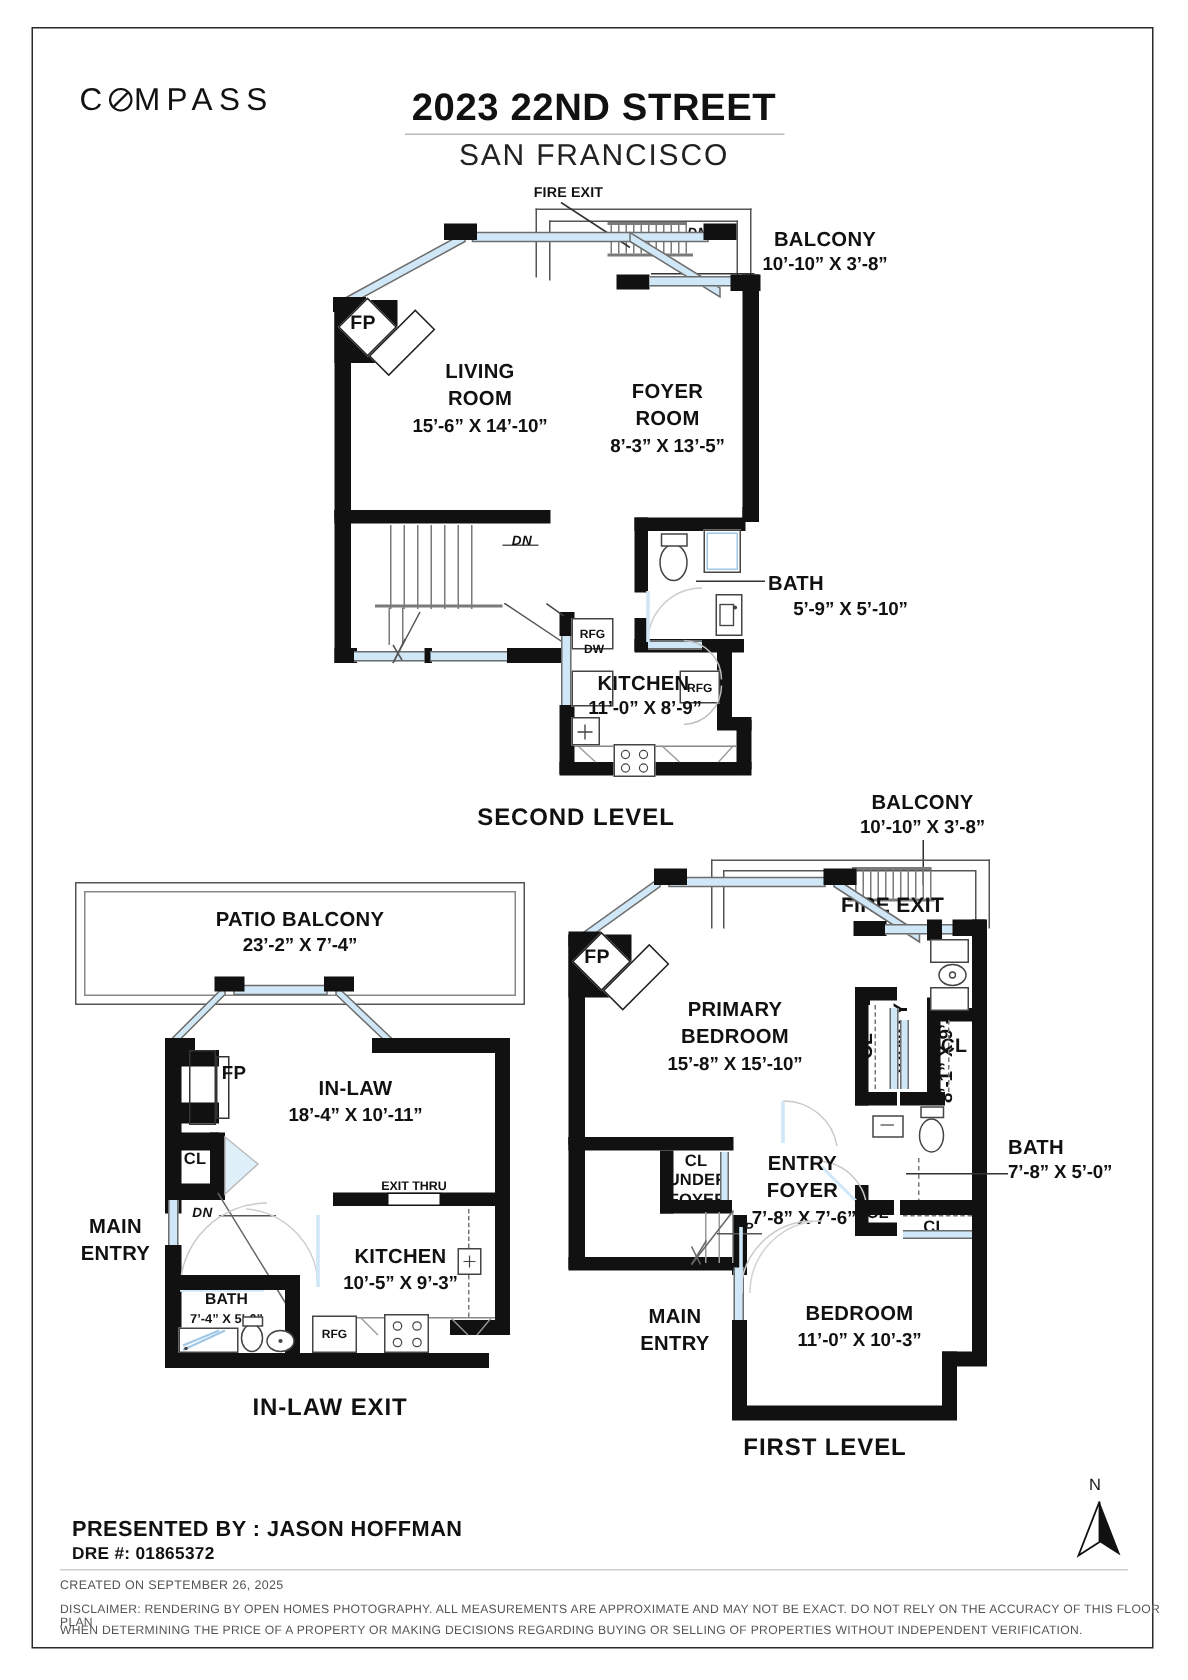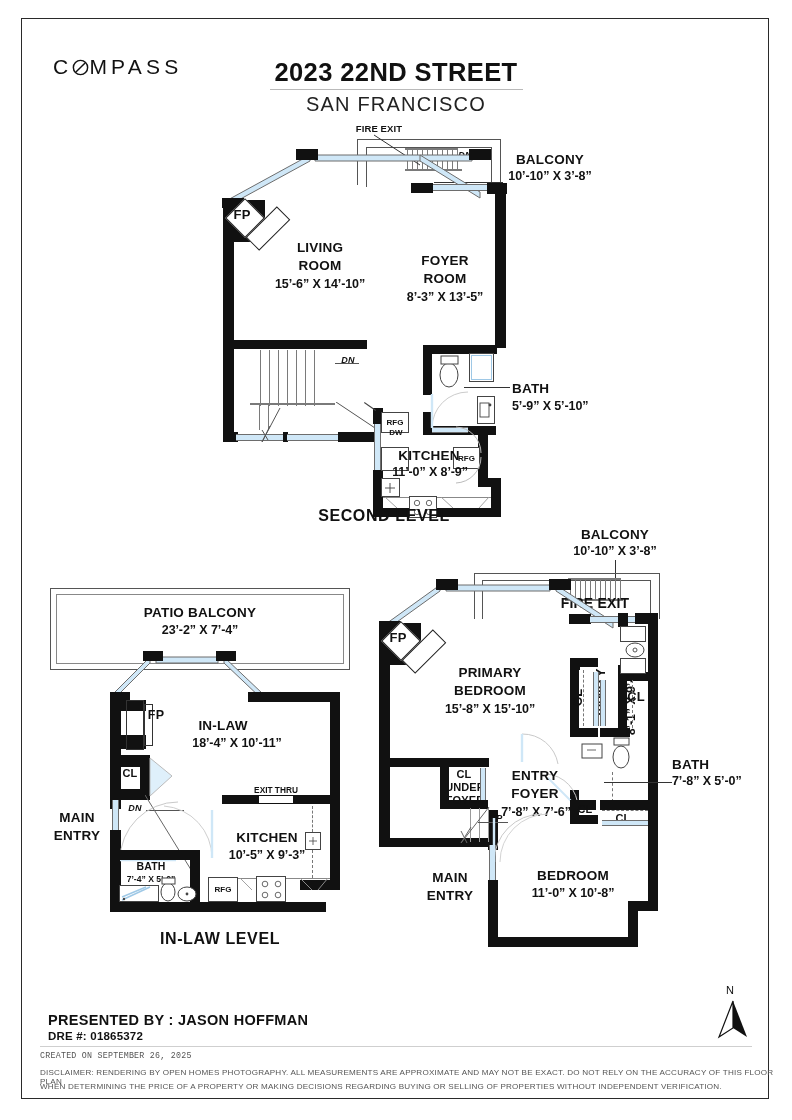--- a/index.html
+++ b/index.html
@@ -49,21 +49,21 @@
   .stair{position:absolute;}
   .stair i{position:absolute;background:#7a7a7a;}
 
   
   .fpbox{position:absolute;background:#fff;border:1.5px solid #222;}
 
   
   #presented{position:absolute;left:48px;top:1012px;font-size:14.5px;font-weight:700;letter-spacing:0.3px;}
   #dre{position:absolute;left:48px;top:1030px;font-size:11.5px;font-weight:700;letter-spacing:0.2px;}
   #footrule{position:absolute;left:40px;top:1046px;width:712px;height:1px;background:#cfcfcf;}
-  #created{position:absolute;left:40px;top:1051px;font-size:8.3px;color:#555;letter-spacing:0.25px;font-family:Liberation Mono, monospace;}
+  #created{position:absolute;left:40px;top:1051px;font-size:8.3px;color:#555;letter-spacing:0.25px;}
   #disc1{position:absolute;left:40px;top:1068px;font-size:8.1px;color:#555;letter-spacing:0.2px;}
   #disc2{position:absolute;left:40px;top:1082px;font-size:8.1px;color:#555;letter-spacing:0.2px;}
   #northwrap{position:absolute;left:714px;top:986px;width:40px;height:52px;}
   #northwrap .nlbl{position:absolute;left:12px;top:-2px;font-size:11px;}
 </style>
 </head>
 <body>
 
 <div id="frame"></div>
 
@@ -191,21 +191,21 @@
   <svg style="position:absolute;left:479px;top:400px;width:16px;height:22px;">
     <rect x="1" y="3" width="9" height="14" fill="#fff" stroke="#444" stroke-width="0.9"></rect>
     <circle cx="11" cy="5" r="1.4" fill="#444"></circle>
   </svg>
 
   <svg style="position:absolute;left:430px;top:390px;width:46px;height:42px;">
     <path d="M2,38 A36,36 0 0 1 38,2" fill="none" stroke="#ccc" stroke-width="1"></path>
     <line x1="2" y1="38" x2="2" y2="4" stroke="#cfe7f7" stroke-width="2.4"></line>
   </svg>
   <div class="lbl rm" style="left:512px;top:381px;width:90px;text-align:left;">BATH</div>
-  <div class="lbl dim" style="left:512px;top:399px;width:110px;text-align:left;">5’-9” X 5’-10”</div>
+  <div class="lbl dim" style="left:512px;top:399px;width:110px;text-align:center;">5’-9” X 5’-10”</div>
   <div class="leader" style="left:464px;top:387px;width:46px;"></div>
 
   <div class="w" style="left:373px;top:408px;width:10px;height:16px;"></div>
   <div class="winv" style="left:374px;top:424px;width:7px;height:48px;"></div>
   <div class="w" style="left:373px;top:470px;width:10px;height:46px;"></div>
   <div class="w" style="left:373px;top:508px;width:128px;height:9px;"></div>
   <div class="w" style="left:491px;top:480px;width:10px;height:33px;"></div>
   <div class="w" style="left:478px;top:478px;width:23px;height:9px;"></div>
   <div class="w" style="left:478px;top:426px;width:10px;height:54px;"></div>
   <div class="tl" style="left:363px;top:406px;width:14px;height:1px;background:#444;transform:rotate(35deg);"></div>
@@ -242,21 +242,21 @@
   <svg style="position:absolute;left:455px;top:426px;width:28px;height:30px;">
     <path d="M1,1 A26,26 0 0 1 26,27" fill="none" stroke="#bbb" stroke-width="1"></path>
   </svg>
   <svg style="position:absolute;left:455px;top:455px;width:28px;height:30px;">
     <path d="M1,28 A26,26 0 0 0 26,2" fill="none" stroke="#bbb" stroke-width="1"></path>
   </svg>
 
   <div class="lbl rm" style="left:394px;top:448px;width:70px;">KITCHEN</div>
   <div class="lbl dim" style="left:384px;top:465px;width:92px;">11’-0” X 8’-9”</div>
 
-  <div class="lbl levelname" style="left:284px;top:507px;width:200px;text-align:center;">SECOND LEVEL</div>
+  <div class="lbl levelname" style="left:284px;top:537px;width:200px;text-align:center;">SECOND LEVEL</div>
 </div>
 
 <div class="plan" id="inlaw" style="left:0;top:0;width:400px;height:1000px;">
 
   <div class="thin" style="left:50px;top:588px;width:300px;height:82px;border-color:#555;"></div>
   <div class="thin" style="left:56px;top:594px;width:288px;height:70px;border-color:#888;"></div>
   <div class="lbl rm" style="left:100px;top:605px;width:200px;">PATIO BALCONY</div>
   <div class="lbl dim" style="left:100px;top:623px;width:200px;">23’-2” X 7’-4”</div>
 
   <svg style="position:absolute;left:110px;top:648px;width:200px;height:60px;">
@@ -301,21 +301,21 @@
     <line x1="0" y1="0" x2="48" y2="78" stroke="#666" stroke-width="1"></line>
   </svg>
 
   <svg style="position:absolute;left:118px;top:800px;width:64px;height:64px;">
     <path d="M2,60 A58,58 0 0 1 60,2" fill="none" stroke="#c9c9c9" stroke-width="1"></path>
     <line x1="2" y1="60" x2="58" y2="60" stroke="#cfe7f7" stroke-width="2.4"></line>
   </svg>
   <div class="lbl rm" style="left:42px;top:810px;width:70px;">MAIN</div>
   <div class="lbl rm" style="left:42px;top:828px;width:70px;">ENTRY</div>
 
-  <div class="lbl rm" style="left:168px;top:718px;width:110px;">IN-LAW</div>
+  <div class="lbl rm" style="left:182px;top:718px;width:110px;">IN-LAW</div>
   <div class="lbl dim" style="left:172px;top:736px;width:130px;">18’-4” X 10’-11”</div>
 
   <div class="w" style="left:222px;top:795px;width:108px;height:9px;"></div>
   <div class="box" style="left:258px;top:795px;width:36px;height:9px;background:#fff;border-color:#111;"></div>
   <div class="lbl xs" style="left:240px;top:786px;width:72px;font-size:8.3px;">EXIT THRU</div>
 
   <div class="lbl rm" style="left:222px;top:830px;width:90px;">KITCHEN</div>
   <div class="lbl dim" style="left:216px;top:848px;width:102px;">10’-5” X 9’-3”</div>
   <div class="dashv" style="left:312px;top:806px;height:26px;"></div>
   <div class="dashv" style="left:312px;top:850px;height:28px;"></div>
@@ -362,21 +362,21 @@
   <svg style="position:absolute;left:176px;top:884px;width:22px;height:20px;">
     <ellipse cx="11" cy="10" rx="9" ry="7" fill="#fff" stroke="#444" stroke-width="1"></ellipse>
     <circle cx="11" cy="10" r="1.4" fill="#444"></circle>
   </svg>
 
   <svg style="position:absolute;left:160px;top:800px;width:56px;height:60px;">
     <path d="M52,58 A52,52 0 0 0 4,6" fill="none" stroke="#cfcfcf" stroke-width="1"></path>
     <line x1="52" y1="58" x2="52" y2="10" stroke="#cfe7f7" stroke-width="2.4"></line>
   </svg>
 
-  <div class="lbl levelname" style="left:120px;top:930px;width:200px;">IN-LAW LEVEL</div>
+  <div class="lbl levelname" style="left:120px;top:930px;width:200px;">IN-LAW EXIT</div>
 </div>
 
 <div class="plan" id="first" style="left:0;top:0;width:792px;height:1000px;">
 
   <div class="lbl rm" style="left:545px;top:527px;width:140px;">BALCONY</div>
   <div class="lbl dim" style="left:535px;top:544px;width:160px;">10’-10” X 3’-8”</div>
   <div class="leaderv" style="left:615px;top:560px;height:30px;"></div>
 
   <div class="tl" style="left:474px;top:573px;width:1px;height:46px;background:#555;"></div>
   <div class="tl" style="left:474px;top:573px;width:186px;height:1px;background:#555;"></div>
@@ -529,26 +529,27 @@
   <div class="w" style="left:570px;top:800px;width:10px;height:10px;"></div>
   <div class="w" style="left:570px;top:800px;width:9px;height:22px;"></div>
   <div class="w" style="left:570px;top:815px;width:28px;height:9px;"></div>
   <div class="w" style="left:600px;top:800px;width:48px;height:10px;"></div>
   <div class="lbl sm" style="left:572px;top:803px;width:26px;font-size:11px;">CL</div>
   <div class="lbl sm" style="left:608px;top:812px;width:30px;font-size:11px;">CL</div>
   <div class="dash" style="left:602px;top:810px;width:46px;"></div>
   <div class="win" style="left:602px;top:820px;width:46px;height:6px;"></div>
 
   <div class="lbl rm" style="left:518px;top:868px;width:110px;">BEDROOM</div>
-  <div class="lbl dim" style="left:518px;top:886px;width:110px;">11’-0” X 10’-8”</div>
+  <div class="lbl dim" style="left:518px;top:886px;width:110px;">11’-0” X 10’-3”</div>
 
   <svg style="position:absolute;left:498px;top:812px;width:52px;height:54px;">
     <path d="M2,50 A48,48 0 0 1 50,2" fill="none" stroke="#d3d3d3" stroke-width="1"></path>
   </svg>
 
+  <div class="lbl levelname" style="left:440px;top:957px;width:220px;">FIRST LEVEL</div>
 </div>
 
 <div id="presented">PRESENTED BY : JASON HOFFMAN</div>
 <div id="dre">DRE #: 01865372</div>
 <div id="footrule"></div>
 <div id="created">CREATED ON SEPTEMBER 26, 2025</div>
 <div id="disc1">DISCLAIMER: RENDERING BY OPEN HOMES PHOTOGRAPHY. ALL MEASUREMENTS ARE APPROXIMATE AND MAY NOT BE EXACT. DO NOT RELY ON THE ACCURACY OF THIS FLOOR PLAN</div>
 <div id="disc2">WHEN DETERMINING THE PRICE OF A PROPERTY OR MAKING DECISIONS REGARDING BUYING OR SELLING OF PROPERTIES WITHOUT INDEPENDENT VERIFICATION.</div>
 
 <div id="northwrap">

